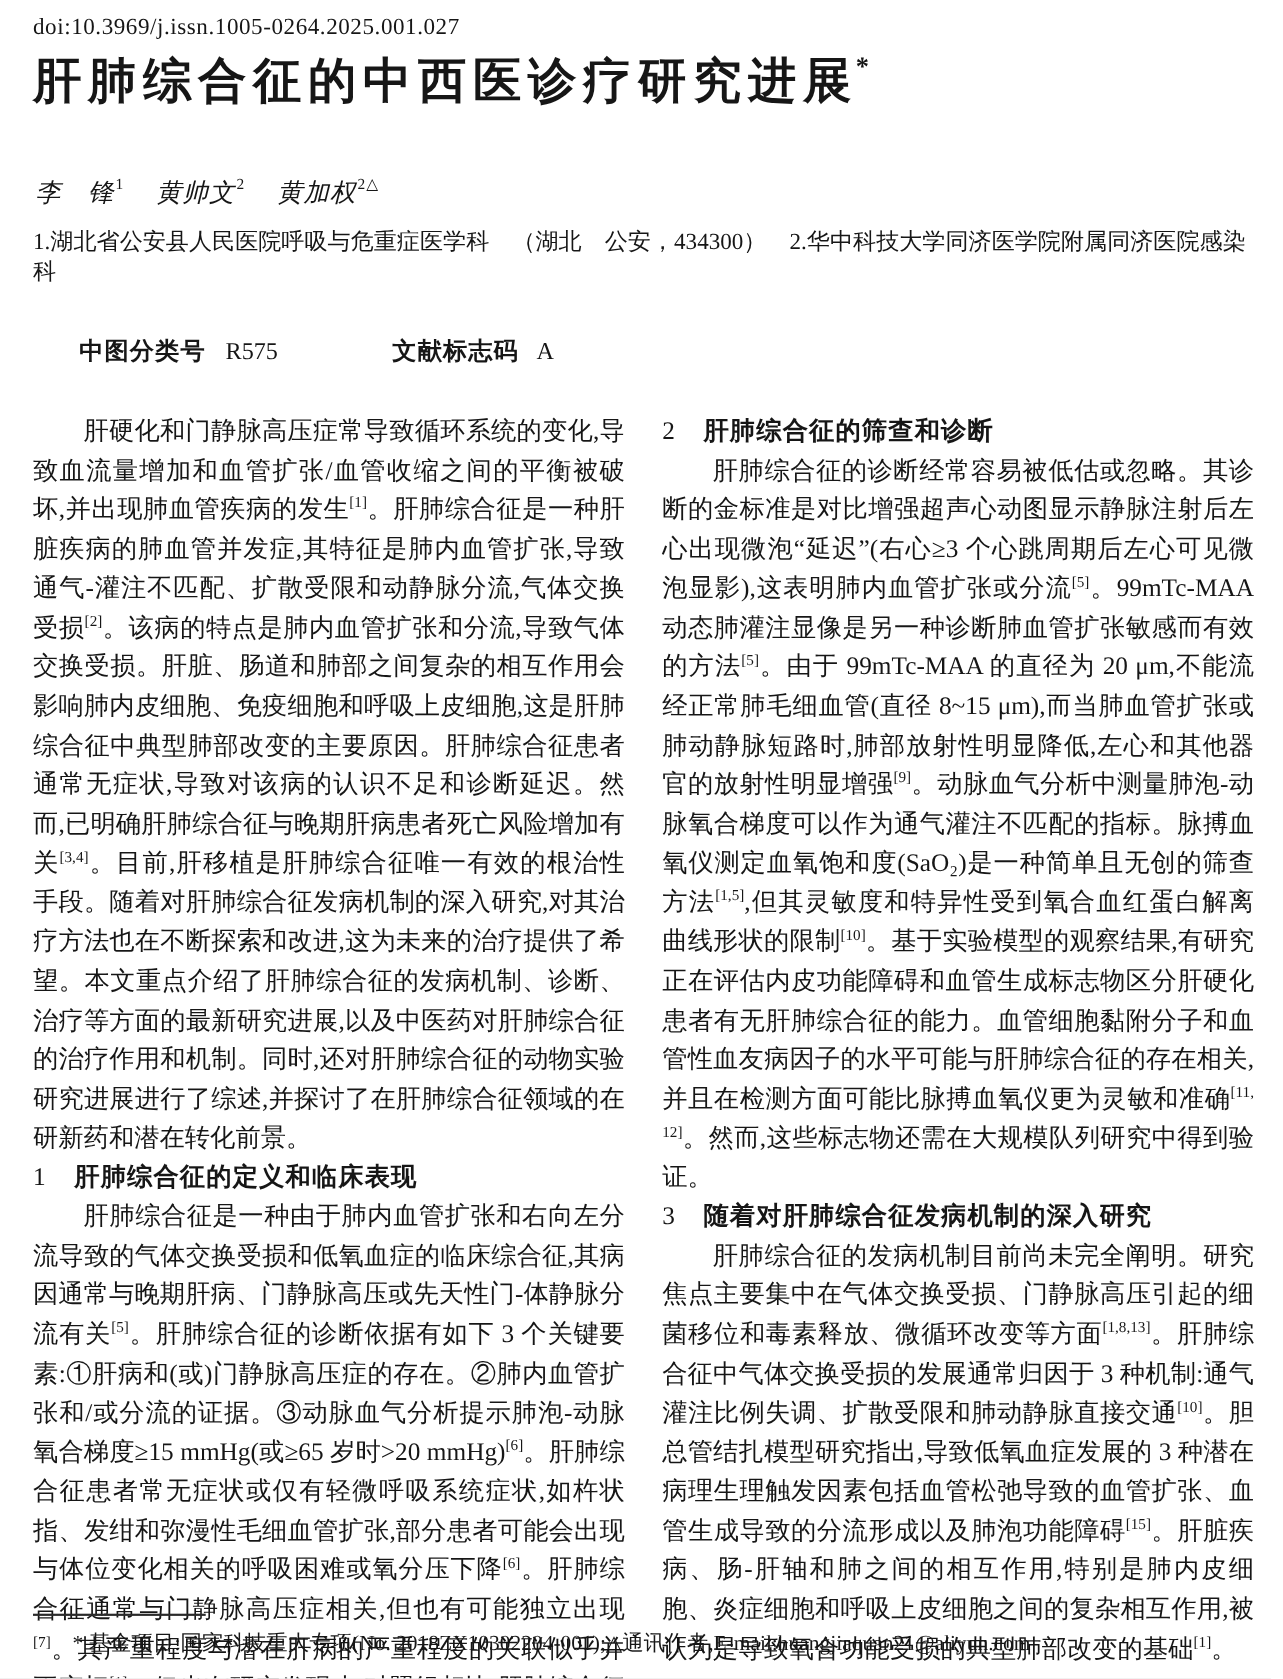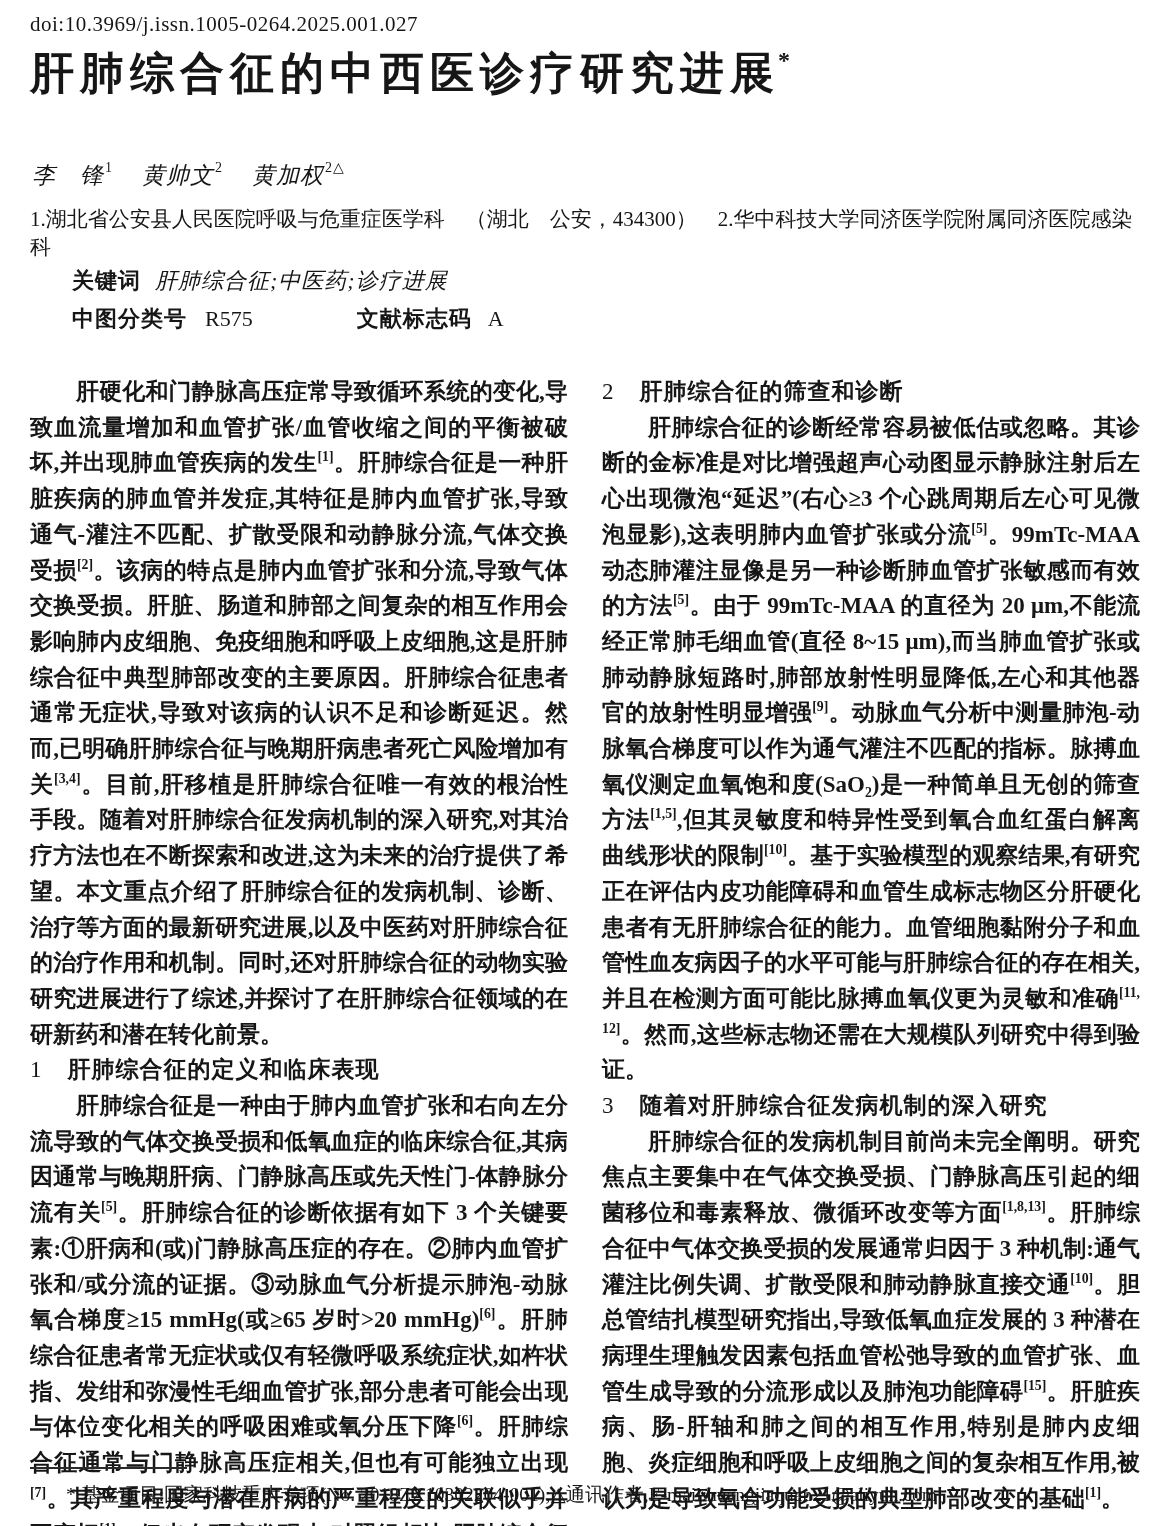--- a/index.html
+++ b/index.html
@@ -40,21 +40,21 @@
   .doc-label { margin-left:104px;margin-top:23px; }
   .doc-value { margin-left:16px; }
 
   .column {
     position:absolute; top:374px; width:538px;
     font-size:23px; line-height:35.7px;
     text-align:justify; text-justify:inter-ideograph;
   }
   .col-left  { left:30px; }
   .col-right { left:602px; }
-  .para { text-indent:2em; margin:0;font-weight:bold; }
+  .para { text-indent:2em; margin:0; }
   .para.noindent { text-indent:0; }
   .para sup.ref { font-size:0.60em; line-height:0; vertical-align:super; letter-spacing:0; }
   .section-heading { margin:0; text-align:left; }
   .h-num { font-family:"Liberation Serif","DejaVu Serif",serif; margin-right:26px; }
   .h-text {
     font-family:"Liberation Sans","DejaVu Sans",sans-serif;
     font-weight:bold; letter-spacing:1px;
   }
   .footnote-rule {
     position:absolute; left:30px; top:1467px; width:157px; height:0;
@@ -71,23 +71,20 @@
 <div class="page">
 
   <div class="doi">doi:10.3969/j.issn.1005-0264.2025.001.027</div>
 
   <h1 class="title"><span>肝肺综合征的中西医诊疗研究进展</span><sup>*</sup></h1>
 
   <div class="authors"><span class="author"><span>李　锋</span><sup>1</sup></span><span class="author"><span>黄帅文</span><sup>2</sup></span><span class="author"><span>黄加权</span><sup>2△</sup></span></div>
 
   <div class="affiliation">1.湖北省公安县人民医院呼吸与危重症医学科　（湖北　公安，434300）　2.华中科技大学同济医学院附属同济医院感染科</div>
 
-  <div class="kw-row">
-    <span class="label-hei">关键词</span><span class="kw-value">肝肺综合征;中医药;诊疗进展</span>
-  </div>
 
   <div class="clc-row">
     <span class="label-hei">中图分类号</span><span class="clc-value">R575</span><span class="label-hei doc-label">文献标志码</span><span class="doc-value">A</span>
   </div>
 
   <div class="column col-left">
       <div class="para">肝硬化和门静脉高压症常导致循环系统的变化,导致血流量增加和血管扩张/血管收缩之间的平衡被破坏,并出现肺血管疾病的发生<sup class="ref">[1]</sup>。肝肺综合征是一种肝脏疾病的肺血管并发症,其特征是肺内血管扩张,导致通气-灌注不匹配、扩散受限和动静脉分流,气体交换受损<sup class="ref">[2]</sup>。该病的特点是肺内血管扩张和分流,导致气体交换受损。肝脏、肠道和肺部之间复杂的相互作用会影响肺内皮细胞、免疫细胞和呼吸上皮细胞,这是肝肺综合征中典型肺部改变的主要原因。肝肺综合征患者通常无症状,导致对该病的认识不足和诊断延迟。然而,已明确肝肺综合征与晚期肝病患者死亡风险增加有关<sup class="ref">[3,4]</sup>。目前,肝移植是肝肺综合征唯一有效的根治性手段。随着对肝肺综合征发病机制的深入研究,对其治疗方法也在不断探索和改进,这为未来的治疗提供了希望。本文重点介绍了肝肺综合征的发病机制、诊断、治疗等方面的最新研究进展,以及中医药对肝肺综合征的治疗作用和机制。同时,还对肝肺综合征的动物实验研究进展进行了综述,并探讨了在肝肺综合征领域的在研新药和潜在转化前景。</div>
       <div class="section-heading"><span class="h-num">1</span><span class="h-text">肝肺综合征的定义和临床表现</span></div>
       <div class="para">肝肺综合征是一种由于肺内血管扩张和右向左分流导致的气体交换受损和低氧血症的临床综合征,其病因通常与晚期肝病、门静脉高压或先天性门-体静脉分流有关<sup class="ref">[5]</sup>。肝肺综合征的诊断依据有如下 3 个关键要素:①肝病和(或)门静脉高压症的存在。②肺内血管扩张和/或分流的证据。③动脉血气分析提示肺泡-动脉氧合梯度≥15 mmHg(或≥65 岁时&gt;20 mmHg)<sup class="ref">[6]</sup>。肝肺综合征患者常无症状或仅有轻微呼吸系统症状,如杵状指、发绀和弥漫性毛细血管扩张,部分患者可能会出现与体位变化相关的呼吸困难或氧分压下降<sup class="ref">[6]</sup>。肝肺综合征通常与门静脉高压症相关,但也有可能独立出现<sup class="ref">[7]</sup>。其严重程度与潜在肝病的严重程度的关联似乎并不密切<sup class="ref">[1]</sup>。但也有研究发现,与对照组相比,肝肺综合征患者的终末期肝</div>
     </div>

